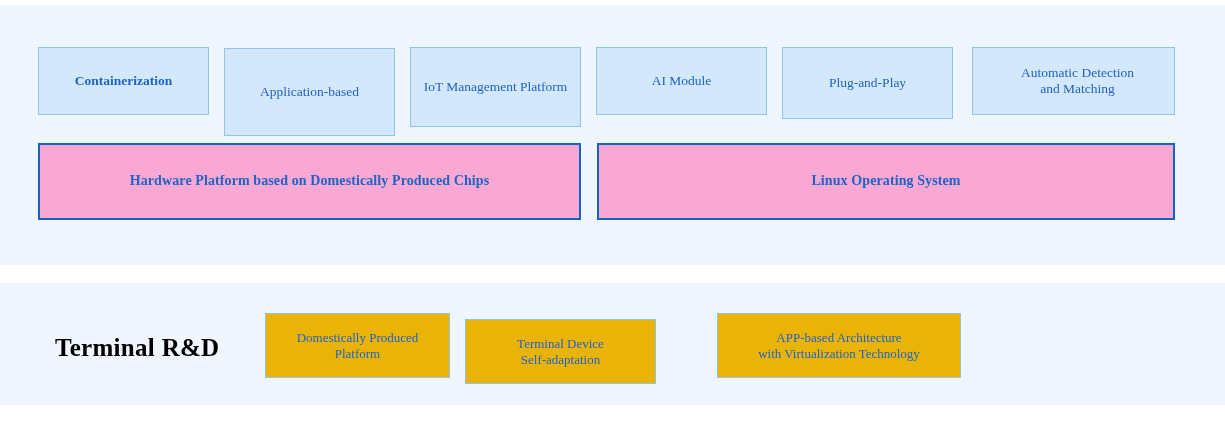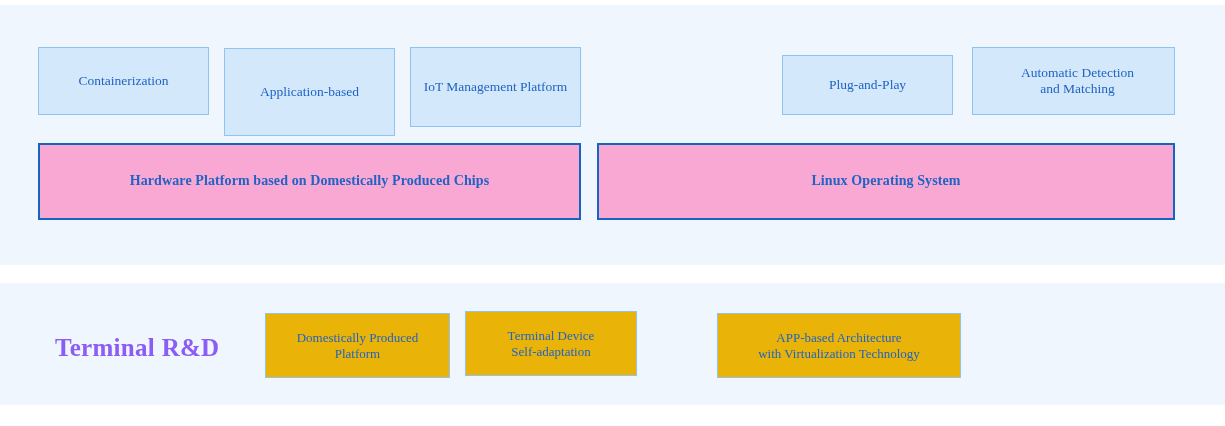--- a/index.html
+++ b/index.html
@@ -66,58 +66,59 @@
   .node.tile-lower {
     background: #eab308;
     border: 1px solid #8ec4ef;
     font-size: 13px;
   }
 
   .section-title {
     position: absolute;
     display: flex;
     align-items: center;
-    color: #8b5cf6;
+    color: #000000;
     font-size: 25px;
     font-weight: bold;
     letter-spacing: 0.3px;
     white-space: nowrap;
   }
 
   .nowrap { white-space: nowrap; }
   .multiline { white-space: pre-line; }
 </style>
 </head>
 <body>
 
 <div id="diagram">
 
   <div class="band band-upper"></div>
   <div class="band band-lower"></div>
 
-  <div class="node tile nowrap" style="left:38px; top:47px; width:171px; height:68px;">Containerization</div>
+  <div class="node tile nowrap" style="left:38px; top:47px; width:171px; height:68px;font-weight:bold;">Containerization</div>
 
   <div class="node tile nowrap" style="left:224px; top:48px; width:171px; height:88px;">Application-based</div>
 
   <div class="node tile nowrap" style="left:410px; top:47px; width:171px; height:80px;">IoT Management Platform</div>
 
+  <div class="node tile nowrap" style="left:596px; top:47px; width:171px; height:68px;">AI Module</div>
 
-  <div class="node tile nowrap" style="left:782px; top:47px; width:171px; height:60px;margin-top:8px;">Plug-and-Play</div>
+  <div class="node tile nowrap" style="left:782px; top:47px; width:171px; height:72px;">Plug-and-Play</div>
 
   <div class="node tile multiline" style="left:972px; top:47px; width:203px; height:68px;padding-left:8px;">Automatic Detection
 and Matching</div>
 
   <div class="node platform nowrap" style="left:38px; top:143px; width:543px; height:77px;">Hardware Platform based on Domestically Produced Chips</div>
 
   <div class="node platform nowrap" style="left:597px; top:143px; width:578px; height:77px;">Linux Operating System</div>
 
   <div class="section-title" style="left:55px; top:330px; height:36px;">Terminal R&amp;D</div>
 
   <div class="node tile-lower multiline" style="left:265px; top:313px; width:185px; height:65px;">Domestically Produced
 Platform</div>
 
-  <div class="node tile-lower multiline" style="left:465px; top:311px; width:172px; height:65px;">Terminal Device
+  <div class="node tile-lower multiline" style="left:465px; top:319px; width:191px; height:65px;">Terminal Device
 Self-adaptation</div>
 
   <div class="node tile-lower multiline" style="left:669px; top:313px; width:244px; height:65px;margin-left:48px;">APP-based Architecture
 with Virtualization Technology</div>
 
 </div>
 
 </body></html>

